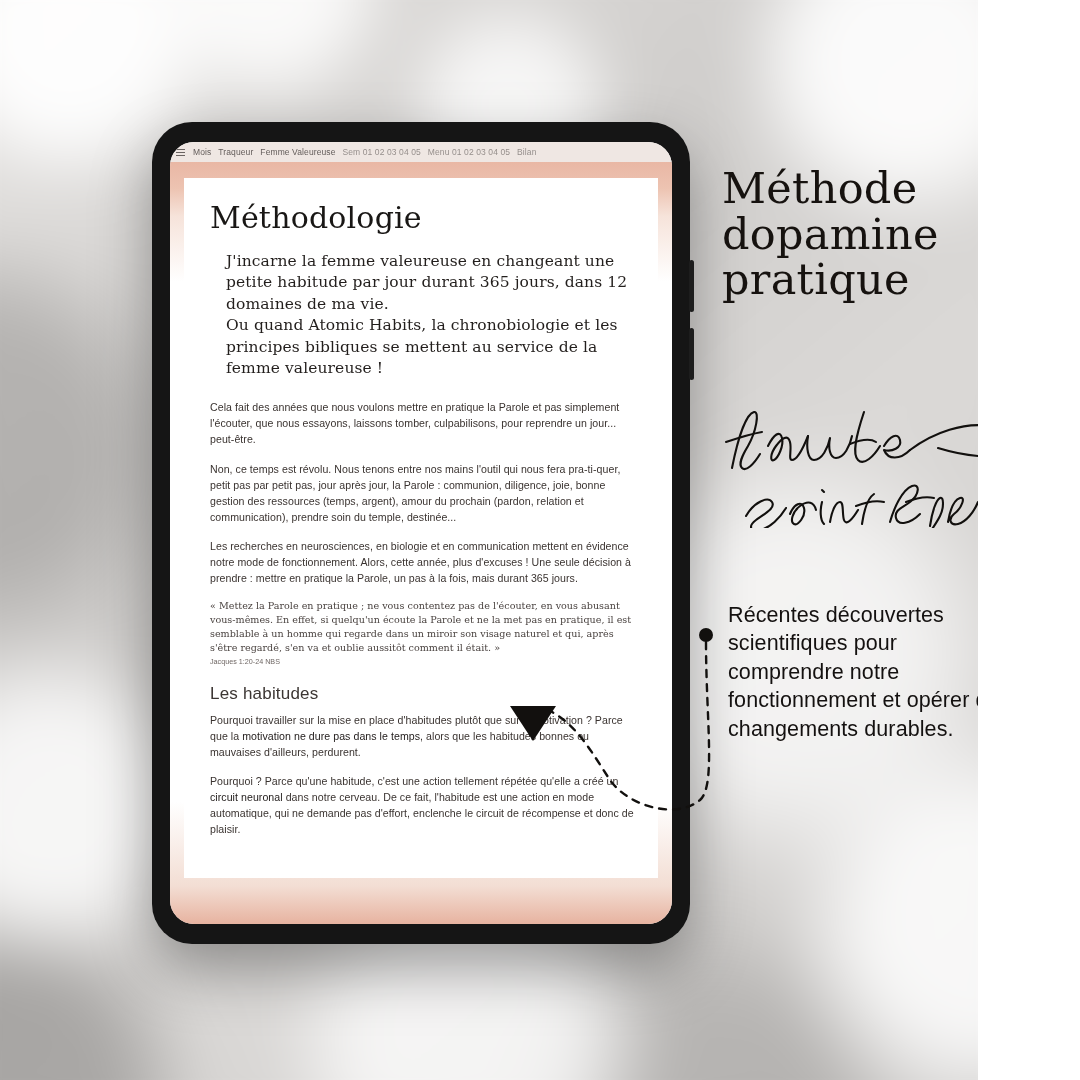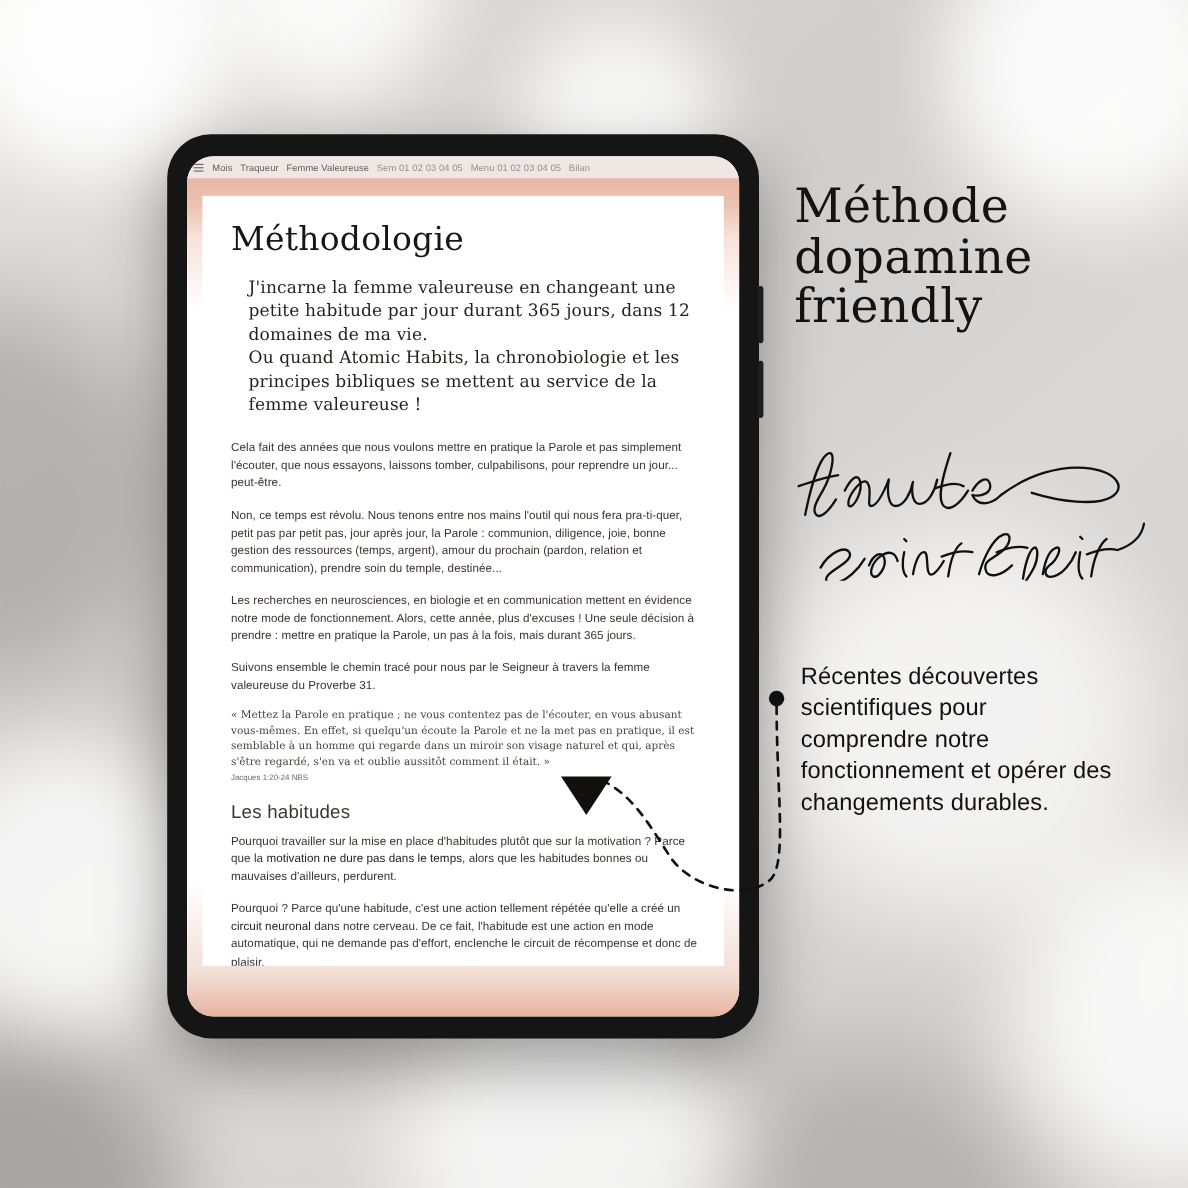--- a/index.html
+++ b/index.html
@@ -5,21 +5,21 @@
   * { box-sizing: border-box; margin: 0; padding: 0; }
   html, body {
     width: 1080px; height: 1080px;
     overflow: hidden;
     font-family: "Liberation Sans", sans-serif;
   }
 
   
   #page {
     position: relative;
-    width: 1080px; height: 1080px;
+    width: 978px; height: 1080px;
     background: #e5e5e5;
     overflow: hidden;
   }
   .bg-blur {
     position: absolute; inset: -60px;
     background:
       radial-gradient(circle at 12% 8%, rgba(255,255,255,0.95) 0 90px, rgba(255,255,255,0) 160px),
       radial-gradient(circle at 30% 4%, rgba(255,255,255,0.85) 0 70px, rgba(255,255,255,0) 130px),
       radial-gradient(circle at 52% 14%, rgba(255,255,255,0.8) 0 60px, rgba(255,255,255,0) 120px),
       radial-gradient(circle at 88% 10%, rgba(255,255,255,0.9) 0 100px, rgba(255,255,255,0) 180px),
@@ -205,41 +205,40 @@
       <div class="doc">
         <div class="paper">
 
           <h1 class="title">Méthodologie</h1>
 
           <div class="lead" id="lead-slot">J'incarne la femme valeureuse en changeant une petite habitude par jour durant 365 jours, dans 12 domaines de ma vie.<br>Ou quand Atomic Habits, la chronobiologie et les principes bibliques se mettent au service de la femme valeureuse !</div>
 
           <p class="para">Cela fait des années que nous voulons mettre en pratique la Parole et pas simplement l'écouter, que nous essayons, laissons tomber, culpabilisons, pour reprendre un jour... peut-être.</p>
           <p class="para">Non, ce temps est révolu. Nous tenons entre nos mains l'outil qui nous fera pra-ti-quer, petit pas par petit pas, jour après jour, la Parole : communion, diligence, joie, bonne gestion des ressources (temps, argent), amour du prochain (pardon, relation et communication), prendre soin du temple, destinée...</p>
           <p class="para">Les recherches en neurosciences, en biologie et en communication mettent en évidence notre mode de fonctionnement. Alors, cette année, plus d'excuses ! Une seule décision à prendre : mettre en pratique la Parole, un pas à la fois, mais durant 365 jours.</p>
-          <p class="para">Suivons ensemble le chemin tracé pour nous par le Seigneur à travers la femme valeureuse du Proverbe 31.</p>
 
           <p class="quote">« Mettez la Parole en pratique ; ne vous contentez pas de l'écouter, en vous abusant vous-mêmes. En effet, si quelqu'un écoute la Parole et ne la met pas en pratique, il est semblable à un homme qui regarde dans un miroir son visage naturel et qui, après s'être regardé, s'en va et oublie aussitôt comment il était. »</p>
           <p class="quote-ref">Jacques 1:20-24 NBS</p>
 
           <h2 class="sub">Les habitudes</h2>
 
           <p class="para">
             <span>Pourquoi travailler sur la mise en place d'habitudes plutôt que sur la motivation ? Parce que la </span><b>motivation ne dure pas dans le temps</b><span>, alors que les habitudes bonnes ou mauvaises d'ailleurs, perdurent.</span>
           </p>
           <p class="para">
             <span>Pourquoi ? Parce qu'une habitude, c'est une action tellement répétée qu'elle a créé un </span><b>circuit neuronal</b><span> dans notre cerveau. De ce fait, l'habitude est une action en mode automatique, qui ne demande pas d'effort, enclenche le circuit de récompense et donc de plaisir.</span>
           </p>
 
         </div>
       </div>
     </div>
   </div>
 
   <div class="right">
-    <div class="headline">Méthode dopamine friendly</div>
+    <div class="headline">Méthode dopamine pratique</div>
 
     <svg class="script" viewBox="0 0 320 130">
       <g fill="none" stroke="#12100e" stroke-width="2.1" stroke-linecap="round" stroke-linejoin="round">
 
         <path d="M8 70 C14 40 22 16 30 14 C36 13 32 34 24 48 C18 58 14 66 18 70 C22 74 30 66 36 56"></path>
         <path d="M2 44 C14 40 26 36 38 34"></path>
         <path d="M44 48 C50 36 56 32 58 40 C60 48 54 60 50 62 C46 64 46 56 52 48 C58 40 64 36 66 44 C68 52 64 62 68 62 C74 62 80 48 84 38"></path>
         <path d="M84 38 C82 50 84 62 90 62 C98 62 104 50 106 40 C104 50 106 60 112 60 C120 60 126 48 128 38"></path>
         <path d="M126 46 C136 42 146 40 152 44"></path>
         <path d="M140 14 C132 38 128 56 134 62 C140 68 150 58 156 48"></path>

